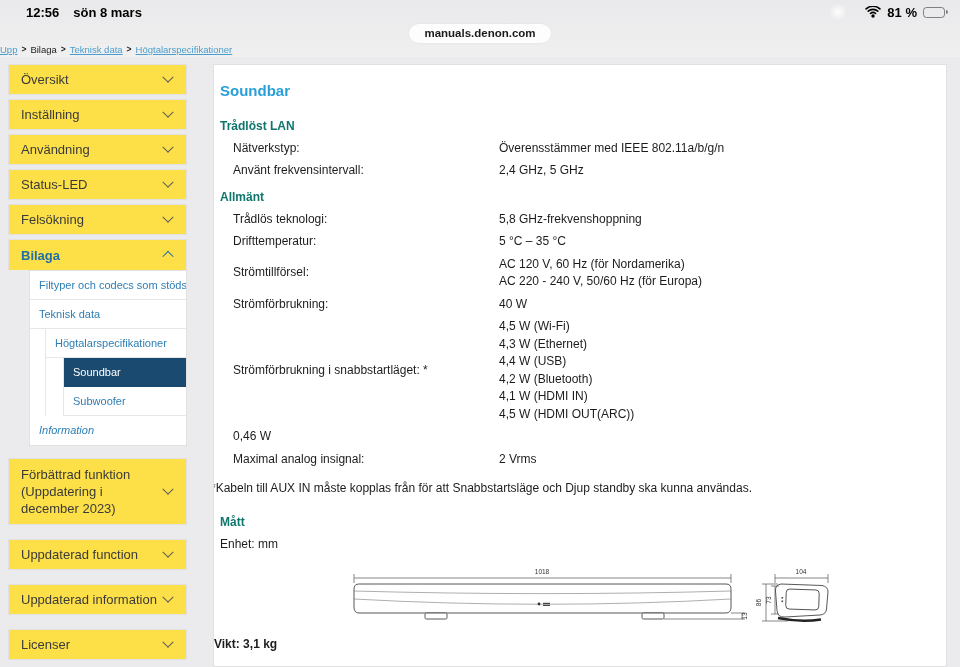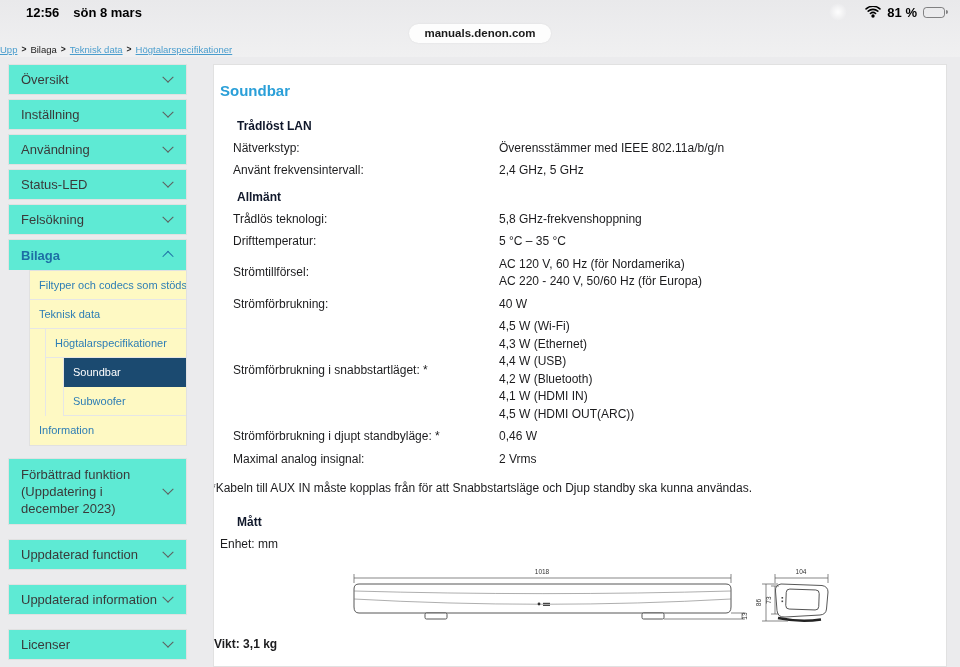--- a/index.html
+++ b/index.html
@@ -26,45 +26,45 @@
   .breadcrumbrow { height:13px; display:flex; align-items:flex-start; padding-left:0; font-size:9.5px; }
   .crumb-link { color:#4a9dcd; text-decoration:underline; cursor:pointer; }
   .crumb-static { color:#222; }
   .crumb-sep { color:#222; font-size:8.5px; margin:0 4px; font-weight:700; }
 
   
   .page { display:flex; align-items:flex-start; padding:7px 13px 0 8px; gap:26px; height:610px; }
 
   
   .sidebar { width:179px; flex:0 0 179px; }
-  .acc { background:#5eead4; border:1px solid #e1e1e1; height:31px; margin-bottom:4px;
+  .acc { background:#fde047; border:1px solid #e1e1e1; height:31px; margin-bottom:4px;
     display:flex; align-items:center; justify-content:space-between; padding:0 14px 0 12px;
     font-size:13px; color:#3a3a3a; cursor:pointer; }
   .acc-multi { height:auto; padding-top:7px; padding-bottom:7px; line-height:17px; }
   .acc-label { flex:1; }
   .chev { width:8px; height:8px; border-right:1.6px solid #5e5e5e; border-bottom:1.6px solid #5e5e5e;
     transform:rotate(45deg) translate(-2px,-2px); flex:0 0 auto; }
   .chev-up { transform:rotate(-135deg) translate(-1px,-1px); border-color:#1d6fa5; }
   .acc-open { border-bottom:none; margin-bottom:0; }
   .acc-open .acc-label { color:#1d6fa5; font-weight:700; }
 
-  .subtree { margin-left:21px; background:#fef9c3; border:1px solid #e1e1e1; margin-bottom:12px; }
+  .subtree { margin-left:21px; background:#ffffff; border:1px solid #e1e1e1; margin-bottom:12px; }
   .subitem { height:29px; line-height:28px; font-size:11px; color:#2e7eb5;
     padding-left:9px; border-bottom:1px solid #e6e6e6; cursor:pointer; white-space:nowrap; overflow:hidden; }
-  .subtree > .subitem:last-child { border-bottom:none; }
+  .subtree > .subitem:last-child { border-bottom:none;font-style:italic; }
   .nest { margin-left:15px; border-left:1px solid #e6e6e6; }
   .nest2 { margin-left:17px; border-left:1px solid #e6e6e6; }
   .subitem.selected { background:#1b4a70; color:#fff; border-bottom-color:#1b4a70; }
   .gap14 { height:10px; }
 
   
   .content { background:#fff; border:1px solid #e1e1e1; width:734px; height:603px;
     padding:0 10px 0 6px; overflow:hidden; }
   .h1 { color:#2a9fd8; font-size:15px; font-weight:700; margin:17px 0 0 0; }
-  .section-title { font-size:12px; font-weight:700; margin:20px 0 4px 17px; color:#0f172a; }
+  .section-title { font-size:12px; font-weight:700; margin:20px 0 4px 0; color:#0f766e; }
   .section-title.tight { margin-top:8px; }
   .spec-row { display:flex; align-items:center; padding:2.5px 0; margin-left:13px; }
   .spec-label { flex:0 0 266px; font-size:12px; font-weight:400; line-height:17.5px; padding-right:8px; }
   .spec-value { font-size:12px; line-height:17.5px; white-space:pre-line; }
   .footnote { font-size:12px; margin:10px 0 0 -9px; }
   .unit { font-size:12px; margin-top:8px; }
   .weight { font-size:12px; font-weight:700; margin:9px 0 0 -6px; }
   .dim-svg { display:block; margin:7px 0 0 128px; }
   .dim-svg text { font-size:6.5px; fill:#333; }
   .dim-svg .thin { stroke:#555; stroke-width:0.7; fill:none; }
@@ -204,21 +204,20 @@
     <div class="spec-row">
       <div class="spec-label">Strömförbrukning i snabbstartläget: *</div>
       <div class="spec-value">4,5 W (Wi-Fi)
 4,3 W (Ethernet)
 4,4 W (USB)
 4,2 W (Bluetooth)
 4,1 W (HDMI IN)
 4,5 W (HDMI OUT(ARC))</div>
     </div>
     <div class="spec-row">
-      <div class="spec-label">Strömförbrukning i djupt standbyläge: *</div>
       <div class="spec-value">0,46 W</div>
     </div>
     <div class="spec-row">
       <div class="spec-label">Maximal analog insignal:</div>
       <div class="spec-value">2 Vrms</div>
     </div>
 
     <div class="footnote">*Kabeln till AUX IN måste kopplas från för att Snabbstartsläge och Djup standby ska kunna användas.</div>
     <div class="section-title">Mått</div>
     <div class="unit">Enhet: mm</div>

